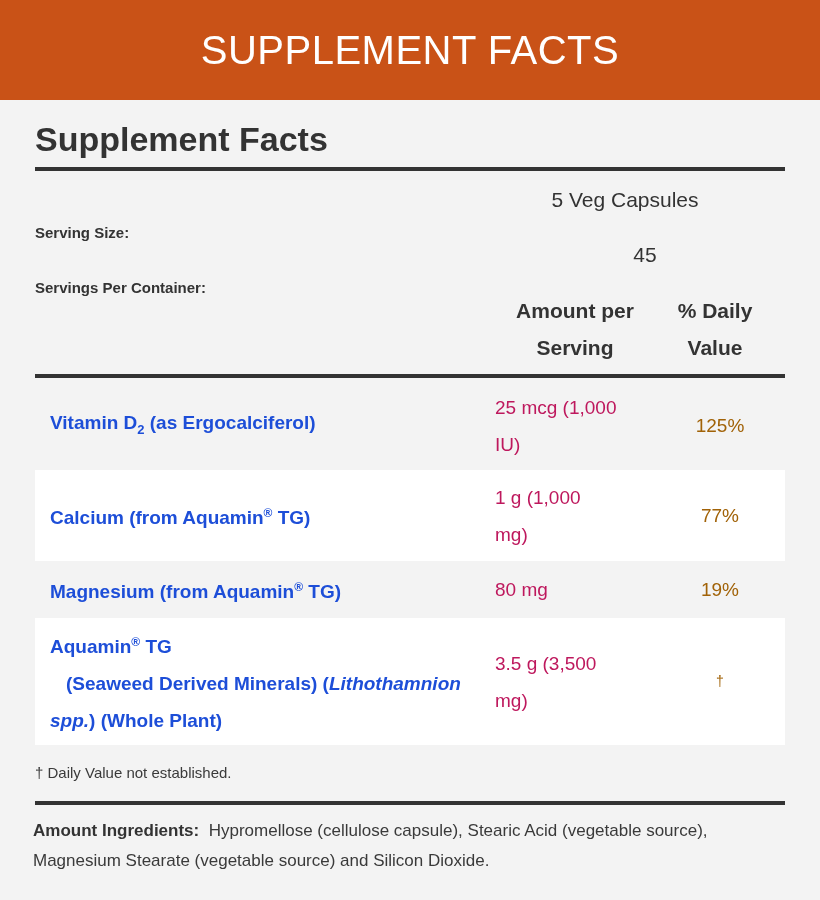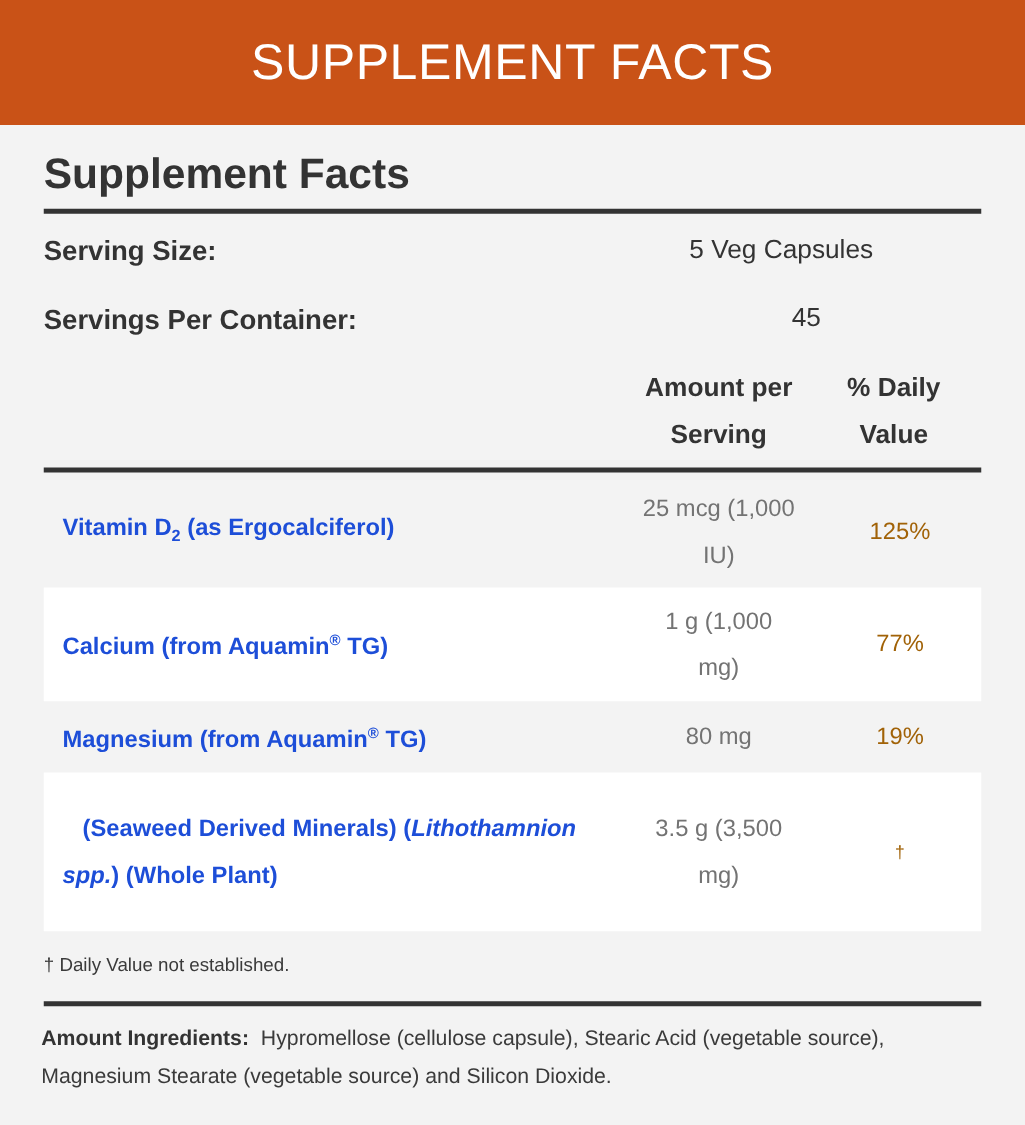--- a/index.html
+++ b/index.html
@@ -20,40 +20,40 @@
     }
     .panel { position: absolute; left: 35px; top: 100px; width: 750px; }
     .title {
       position: absolute; left: 0; top: 20px;
       font-family: "Liberation Sans", sans-serif; font-weight: bold;
       font-size: 34px; color: #333;
     }
     .rule-thick { position: absolute; left: 0; width: 750px; height: 4px; background: #333; }
     .meta-label {
       position: absolute; left: 0; font-family: "Liberation Sans", sans-serif;
-      font-size: 22px; font-weight: bold; color: #333;
+      font-size: 15px; font-weight: bold; color: #333; margin-top: 36px;
     }
     .meta-val {
       position: absolute; font-family: "Liberation Sans", sans-serif;
       font-size: 21px; color: #333; text-align: center;
     }
     .col-head {
       position: absolute; font-family: "Liberation Sans", sans-serif;
       font-weight: bold; font-size: 21px; line-height: 37px; color: #333;
       text-align: center;
     }
     .row { position: absolute; left: 0; width: 750px; display: flex; align-items: center; }
     .row.white { background: #ffffff; }
     .cell-name {
       width: 460px; padding-left: 15px; box-sizing: border-box;
       font-family: "Liberation Sans", sans-serif; font-size: 19px; line-height: 37px; color: #1d4ed8; font-weight: bold;
     }
     .cell-amt {
-      width: 160px; margin-left: 0; text-align: center;
-      font-family: "Liberation Sans", sans-serif; font-size: 19px; line-height: 37px; color: #737373;
+      width: 160px; margin-left: 0; 
+      font-family: "Liberation Sans", sans-serif; font-size: 19px; line-height: 37px; color: #be185d;
     }
     .cell-dv {
       width: 130px; text-align: center;
       font-family: "Liberation Sans", sans-serif; font-size: 19px; line-height: 37px; color: #a16207;
     }
     sup { font-size: 12px; }
     sub { font-size: 13px; }
     .indent { padding-left: 16px; }
     .footnote {
       position: absolute; left: 0; top: 664px;
@@ -118,20 +118,21 @@
   <div class="row" style="top:461px; height:57px;">
     <div class="cell-name">
       <span>Magnesium (from Aquamin</span><sup>®</sup><span> TG)</span>
     </div>
     <div class="cell-amt">80 mg</div>
     <div class="cell-dv">19%</div>
   </div>
 
   <div class="row white" style="top:518px; height:127px;">
     <div class="cell-name">
+      <div><span>Aquamin</span><sup>®</sup><span> TG</span></div>
       <div class="indent"><span>(Seaweed Derived Minerals) (</span><i>Lithothamnion</i></div>
       <div><i>spp.</i><span>) (Whole Plant)</span></div>
     </div>
     <div class="cell-amt">
       <div>3.5 g (3,500</div>
       <div>mg)</div>
     </div>
     <div class="cell-dv" style="font-size:14px;">†</div>
   </div>
 

